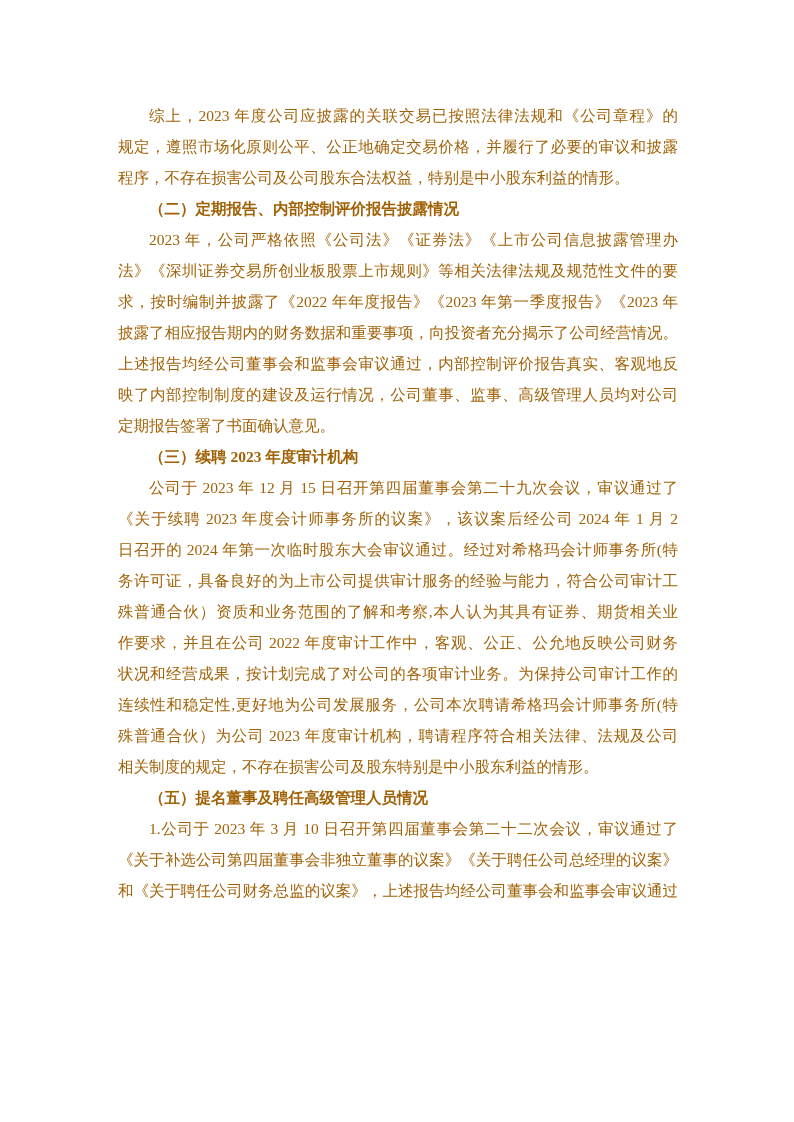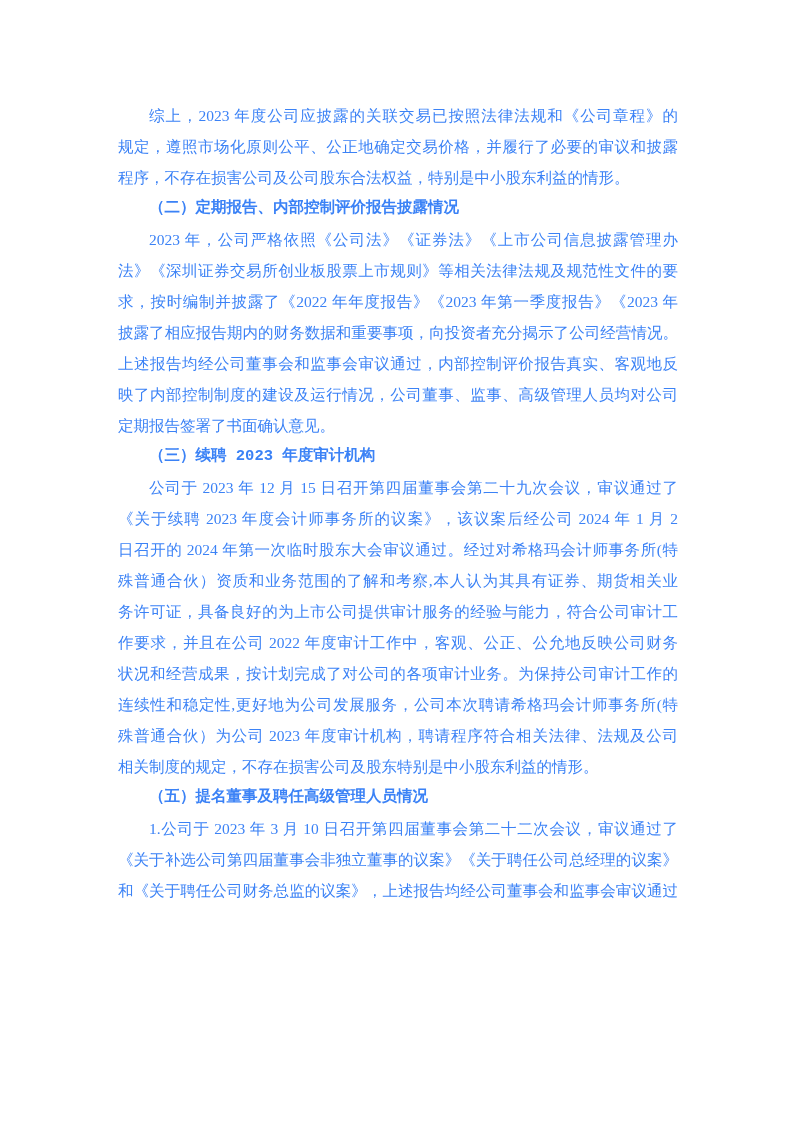--- a/index.html
+++ b/index.html
@@ -18,21 +18,21 @@
   .doc {
     position: absolute;
     left: 118px;
     top: 100px;
     width: 560px;
   }
   .line {
     font-size: 15.5px;
     line-height: 31px;
     height: 31px;
-    color: #3b82f6;
+    color: #a16207;
     white-space: nowrap;
     text-align: justify;
     letter-spacing: 0;
   }
   
   .line.justify {
     text-align-last: justify;
   }
   
   .line.first {
@@ -40,21 +40,20 @@
   }
   
   .line.end {
     text-align-last: left;
   }
   
   .line.heading {
     font-weight: bold;
     text-indent: 2em;
     text-align-last: left;
-    font-family: Liberation Mono, monospace;
   }
 </style>
 </head>
 <body>
 
 <div class="page">
   <div class="doc">
 
   <div class="line first justify">综上，2023 年度公司应披露的关联交易已按照法律法规和《公司章程》的</div>
       <div class="line justify">规定，遵照市场化原则公平、公正地确定交易价格，并履行了必要的审议和披露</div>
@@ -64,22 +63,22 @@
       <div class="line justify">法》《深圳证券交易所创业板股票上市规则》等相关法律法规及规范性文件的要</div>
       <div class="line justify">求，按时编制并披露了《2022 年年度报告》《2023 年第一季度报告》《2023 年</div>
       <div class="line justify">披露了相应报告期内的财务数据和重要事项，向投资者充分揭示了公司经营情况。</div>
       <div class="line justify">上述报告均经公司董事会和监事会审议通过，内部控制评价报告真实、客观地反</div>
       <div class="line justify">映了内部控制制度的建设及运行情况，公司董事、监事、高级管理人员均对公司</div>
       <div class="line end">定期报告签署了书面确认意见。</div>
       <div class="line heading">（三）续聘 2023 年度审计机构</div>
       <div class="line first justify">公司于 2023 年 12 月 15 日召开第四届董事会第二十九次会议，审议通过了</div>
       <div class="line justify">《关于续聘 2023 年度会计师事务所的议案》，该议案后经公司 2024 年 1 月 2</div>
       <div class="line justify">日召开的 2024 年第一次临时股东大会审议通过。经过对希格玛会计师事务所(特</div>
+      <div class="line justify">务许可证，具备良好的为上市公司提供审计服务的经验与能力，符合公司审计工</div>
       <div class="line justify">殊普通合伙）资质和业务范围的了解和考察,本人认为其具有证券、期货相关业</div>
-      <div class="line justify">务许可证，具备良好的为上市公司提供审计服务的经验与能力，符合公司审计工</div>
       <div class="line justify">作要求，并且在公司 2022 年度审计工作中，客观、公正、公允地反映公司财务</div>
       <div class="line justify">状况和经营成果，按计划完成了对公司的各项审计业务。为保持公司审计工作的</div>
       <div class="line justify">连续性和稳定性,更好地为公司发展服务，公司本次聘请希格玛会计师事务所(特</div>
       <div class="line justify">殊普通合伙）为公司 2023 年度审计机构，聘请程序符合相关法律、法规及公司</div>
       <div class="line end">相关制度的规定，不存在损害公司及股东特别是中小股东利益的情形。</div>
       <div class="line heading">（五）提名董事及聘任高级管理人员情况</div>
       <div class="line first justify">1.公司于 2023 年 3 月 10 日召开第四届董事会第二十二次会议，审议通过了</div>
       <div class="line justify">《关于补选公司第四届董事会非独立董事的议案》《关于聘任公司总经理的议案》</div>
       <div class="line justify">和《关于聘任公司财务总监的议案》，上述报告均经公司董事会和监事会审议通过</div>
     </div>

